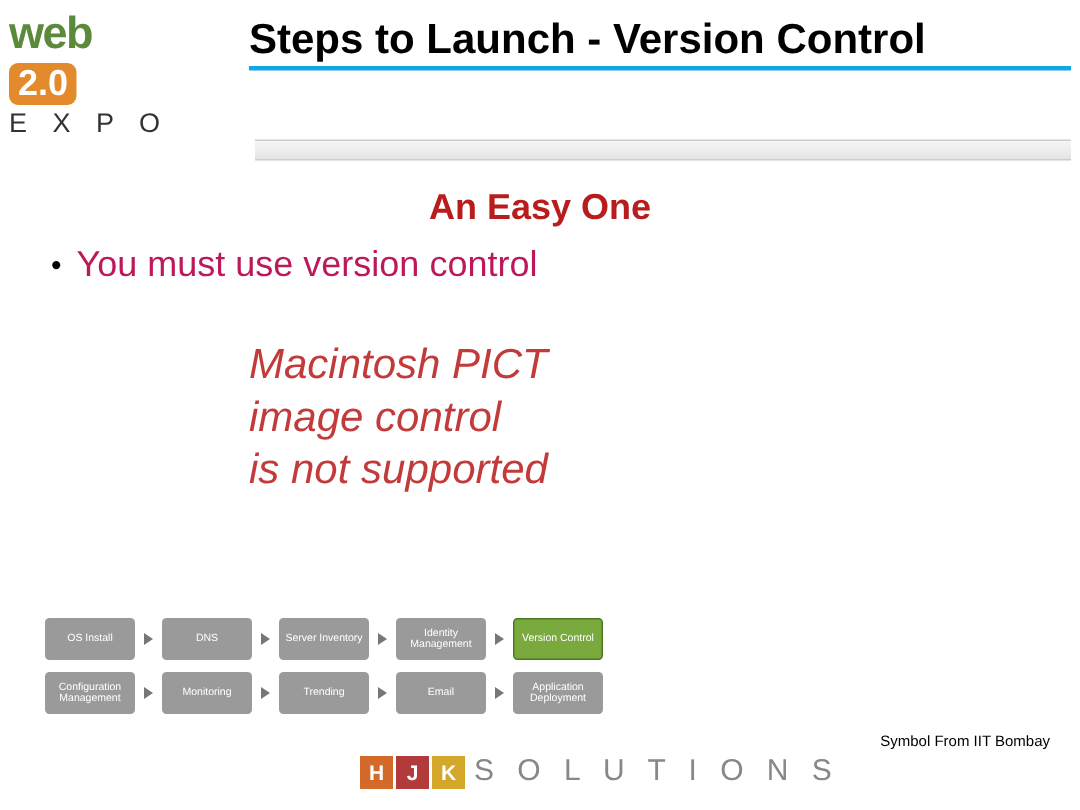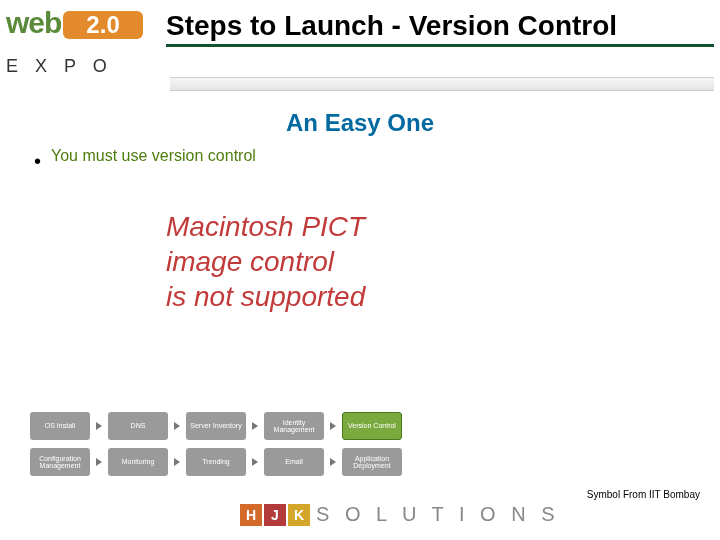--- a/index.html
+++ b/index.html
@@ -13,53 +13,53 @@
   }
   .header {
     display: flex;
     align-items: flex-start;
     padding: 6px 6px 0 6px;
   }
   .logo {
     width: 160px;
     flex-shrink: 0;
   }
-  .logo-row1 { display: flex; align-items: baseline; gap: 2px; }
+  .logo-row1 { display: flex; align-items: baseline; gap: 2px; flex-direction: column; }
   .logo-web { font-size: 30px; font-weight: bold; color: #5a8a3a; letter-spacing: -1px; }
   .logo-20 {
     font-size: 24px; font-weight: bold; color: #fff;
-    background: #e38b2c; border-radius: 6px; padding: 0 23px;
+    background: #e38b2c; border-radius: 6px; padding: 0 6px;
     display: inline-block; line-height: 28px;
   }
   .logo-expo {
     font-size: 18px; letter-spacing: 6px; color: #333; font-weight: 300;
-    margin-top: 16px;
+    margin-top: 2px;
   }
   .title {
     font-size: 28px; font-weight: bold; color: #000;
     line-height: 1.15; padding-top: 4px;
-    border-bottom: 3px solid #14532d;
+    border-bottom: 3px solid #0ea5e9;
     padding-bottom: 2px;
     flex: 1;
   }
   .divider-band {
     height: 14px;
     background: linear-gradient(#f6f6f6, #e4e4e4);
     border-top: 1px solid #ccc;
     border-bottom: 1px solid #ccc;
     margin: 0 6px 0 170px;
   }
   .content { padding: 18px 30px 0 30px; }
   .subtitle {
     text-align: center; font-size: 24px; font-weight: bold;
-    color: #0369a1; margin-bottom: 10px;
+    color: #b91c1c; margin-bottom: 10px;
   }
   .bullet-row { display: flex; align-items: flex-start; gap: 10px; }
   .bullet-dot { font-size: 20px; line-height: 28px; color: #000; padding-left: 4px; }
-  .bullet-text { font-size: 16px; color: #4d7c0f; }
+  .bullet-text { font-size: 24px; color: #be185d; }
   .pict-msg {
     margin: 34px 0 0 136px;
     font-family: Arial, sans-serif;
     font-size: 28px; font-weight: normal; font-style: italic;
     color: #c23a3a; line-height: 1.25;
   }
   .flow {
     position: absolute; left: 30px; bottom: 64px;
     display: flex; flex-direction: column; gap: 8px;
   }

